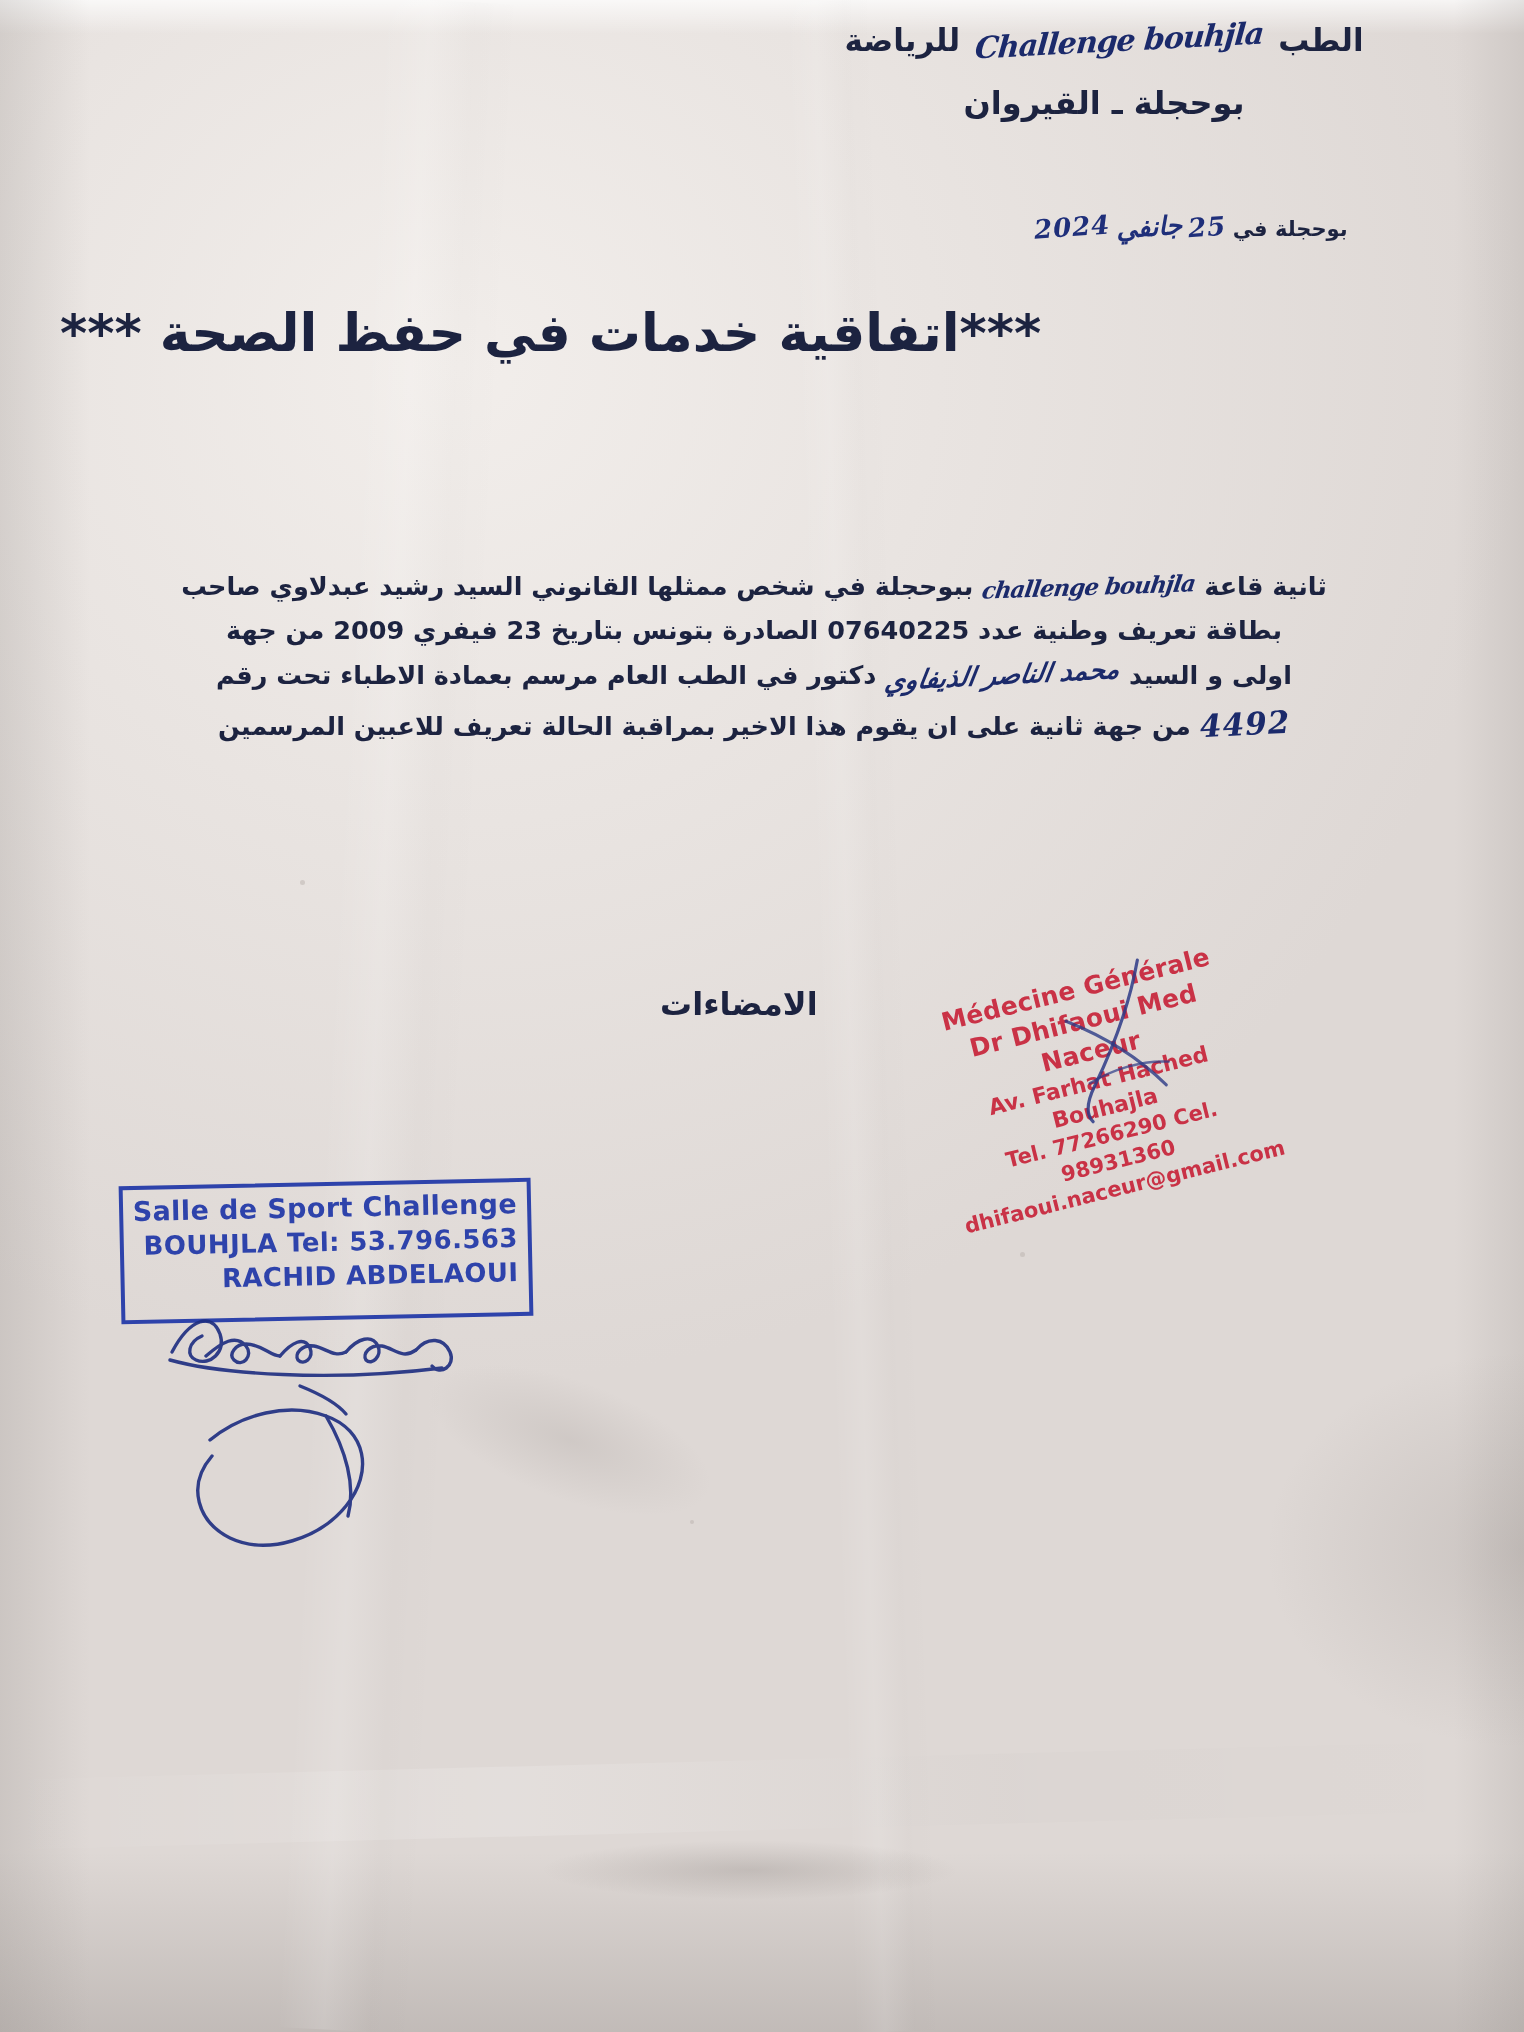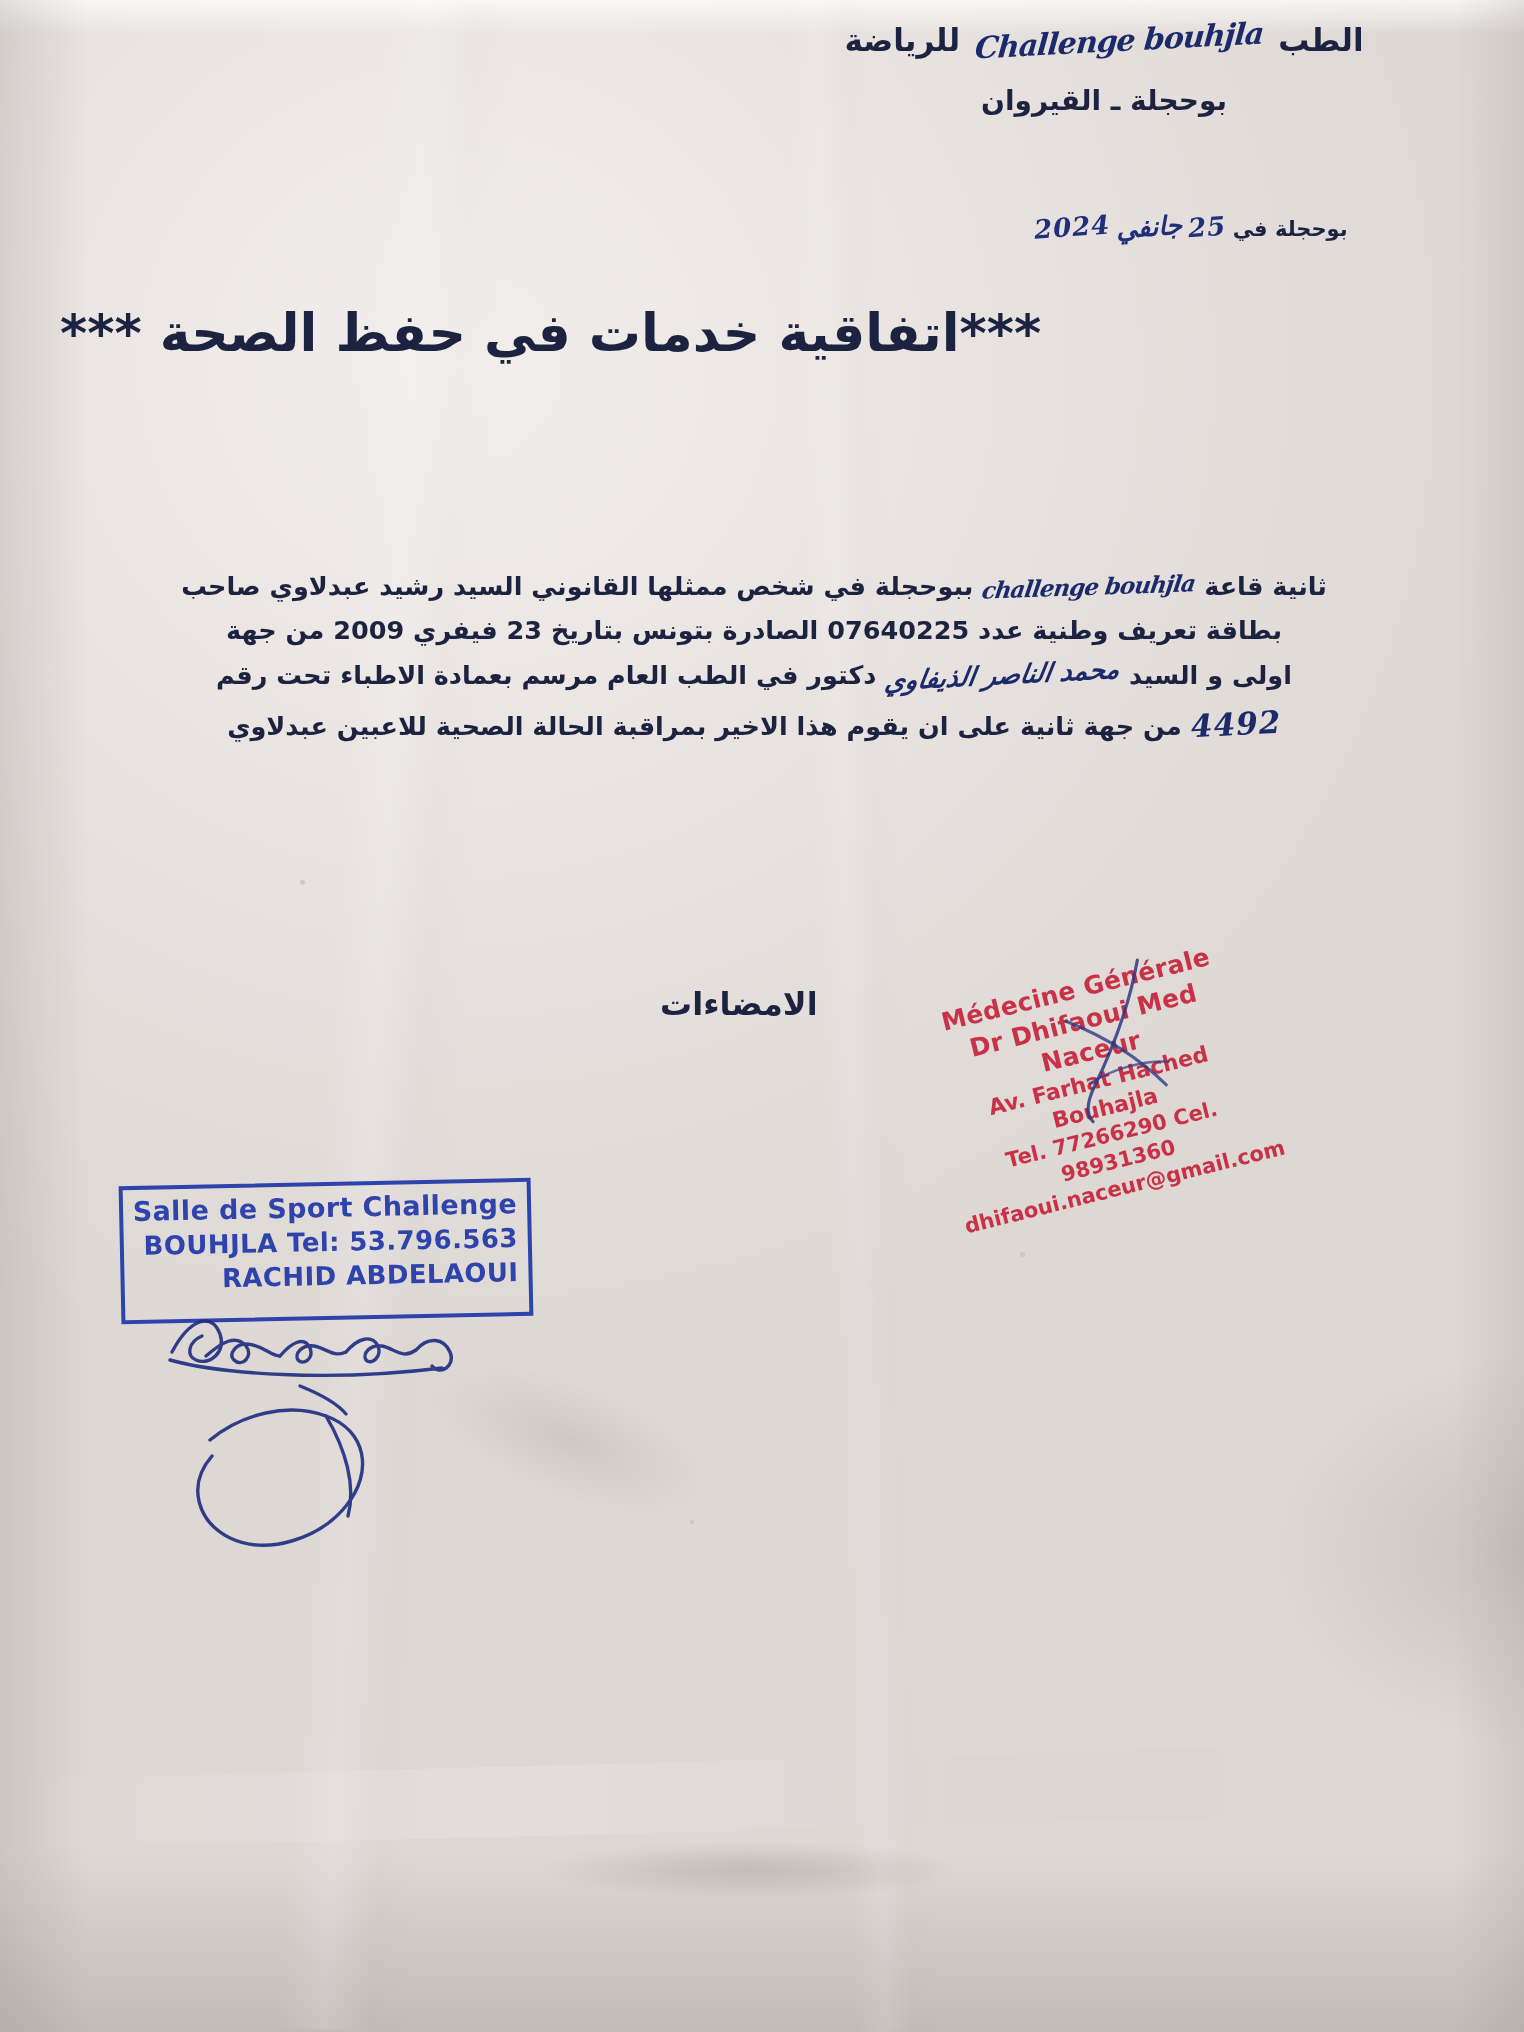--- a/index.html
+++ b/index.html
@@ -67,21 +67,21 @@
     font-weight: 700;
     font-size: 30px;
     color: #1b2a6b;
     letter-spacing: -1px;
     transform: rotate(-3deg) skewX(-8deg);
     display: inline-block;
     margin: 0 4px;
   }
   .header-line2 {
     margin-top: 26px;
-    font-size: 28px;
+    font-size: 32px;
     font-weight: 700;
   }
 
   
   .placedate {
     position: absolute;
     top: 212px;
     right: 60px;
     width: 430px;
     direction: rtl;
@@ -291,21 +291,21 @@
       <span>ببوحجلة في شخص ممثلها القانوني السيد رشيد عبدلاوي صاحب</span>
     </p>
     <p>بطاقة تعريف وطنية عدد 07640225 الصادرة بتونس بتاريخ 23 فيفري 2009 من جهة</p>
     <p>
       <span>اولى و السيد</span>
       <span class="hand-scribble">محمد الناصر الذيفاوي</span>
       <span>دكتور في الطب العام مرسم بعمادة الاطباء تحت رقم</span>
     </p>
     <p>
       <span class="hand-num">4492</span>
-      <span>من جهة ثانية على ان يقوم هذا الاخير بمراقبة الحالة الصحية للاعبين عبدلاوي</span>
+      <span>من جهة ثانية على ان يقوم هذا الاخير بمراقبة الحالة تعريف للاعبين المرسمين</span>
     </p>
   </div>
 
   <div class="sig-label">الامضاءات</div>
 
   <div class="stamp-doc">
     <div class="sd-inner">
       <div class="sd1">Médecine Générale</div>
       <div class="sd2">Dr Dhifaoui Med Naceur</div>
       <div class="sd3">Av. Farhat Hached Bouhajla</div>

